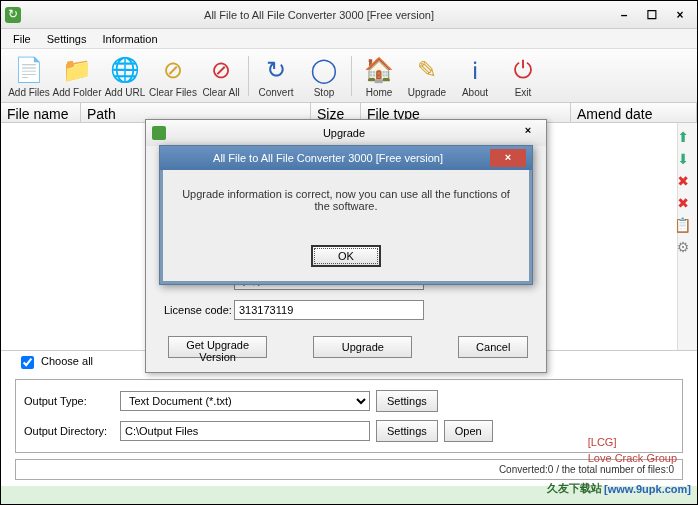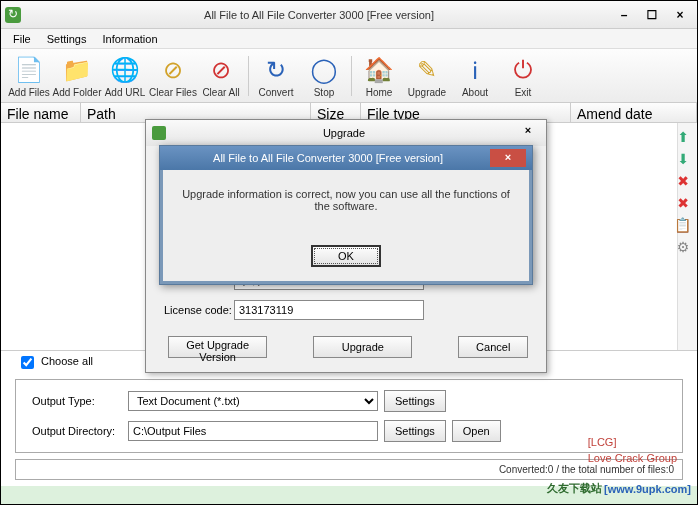--- a/index.html
+++ b/index.html
@@ -24,21 +24,21 @@
 .listhead .col { border-right: 1px solid #ccc; padding: 3px 6px; font-size: 14px; }
 .listbody { height: 228px; background: #fff; border-bottom: 1px solid #ccc; position: relative; }
 .listbody .rightedge { position: absolute; right: 0; top: 0; width: 20px; height: 100%; background: #f5f5f5; border-left: 1px solid #ddd;}
 
 .sidebar { position: absolute; right: 4px; top: 128px; width: 18px; display: flex; flex-direction: column; gap: 6px; }
 .sidebar .sicon { width: 16px; height: 16px; display: flex; align-items: center; justify-content: center; font-size: 14px; cursor: pointer; }
 
 .chooseall { padding: 4px 20px; }
 .chooseall input { vertical-align: middle; margin-right: 4px; }
 
-.outputbox { margin: 6px 14px; border: 1px solid #aaa; padding: 10px 16px; display: flex; flex-direction: column; gap: 8px; justify-content: center; }
+.outputbox { margin: 6px 14px; border: 1px solid #aaa; padding: 10px 8px; display: flex; flex-direction: column; gap: 8px; justify-content: center; }
 .outrow { display: flex; align-items: center; gap: 6px; }
 .outrow .olabel { width: 90px; }
 .outrow select, .outrow input[type=text] { height: 20px; border: 1px solid #888; padding: 1px 4px; background: #fff; }
 .outrow select { width: 250px; }
 .outrow input[type=text] { width: 250px; }
 .btn { height: 22px; padding: 2px 10px; background: linear-gradient(#fdfdfd,#e5e5e5); border: 1px solid #888; cursor: pointer; }
 
 .statusbar { margin: 2px 14px; border: 1px solid #aaa; padding: 4px 8px; font-size: 10px; color: #333; text-align: right; }
 
 .watermark1 { position: absolute; right: 20px; bottom: 38px; color: #c1413a; font-family: 'Comic Sans MS', cursive; font-size: 13px; pointer-events: none; }

